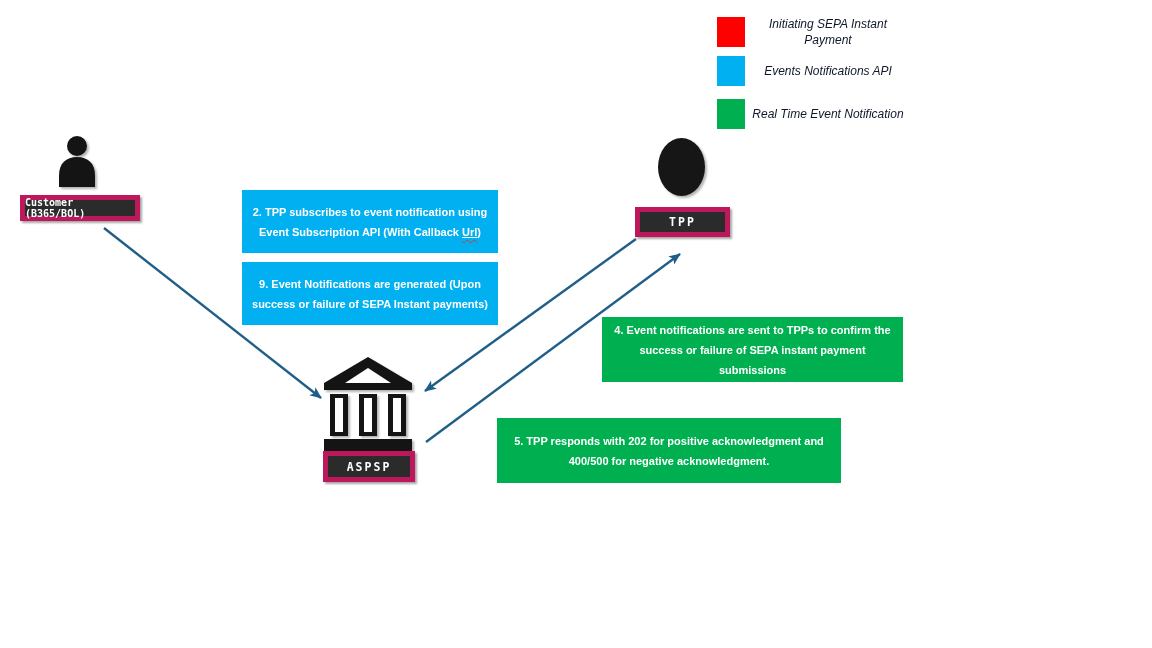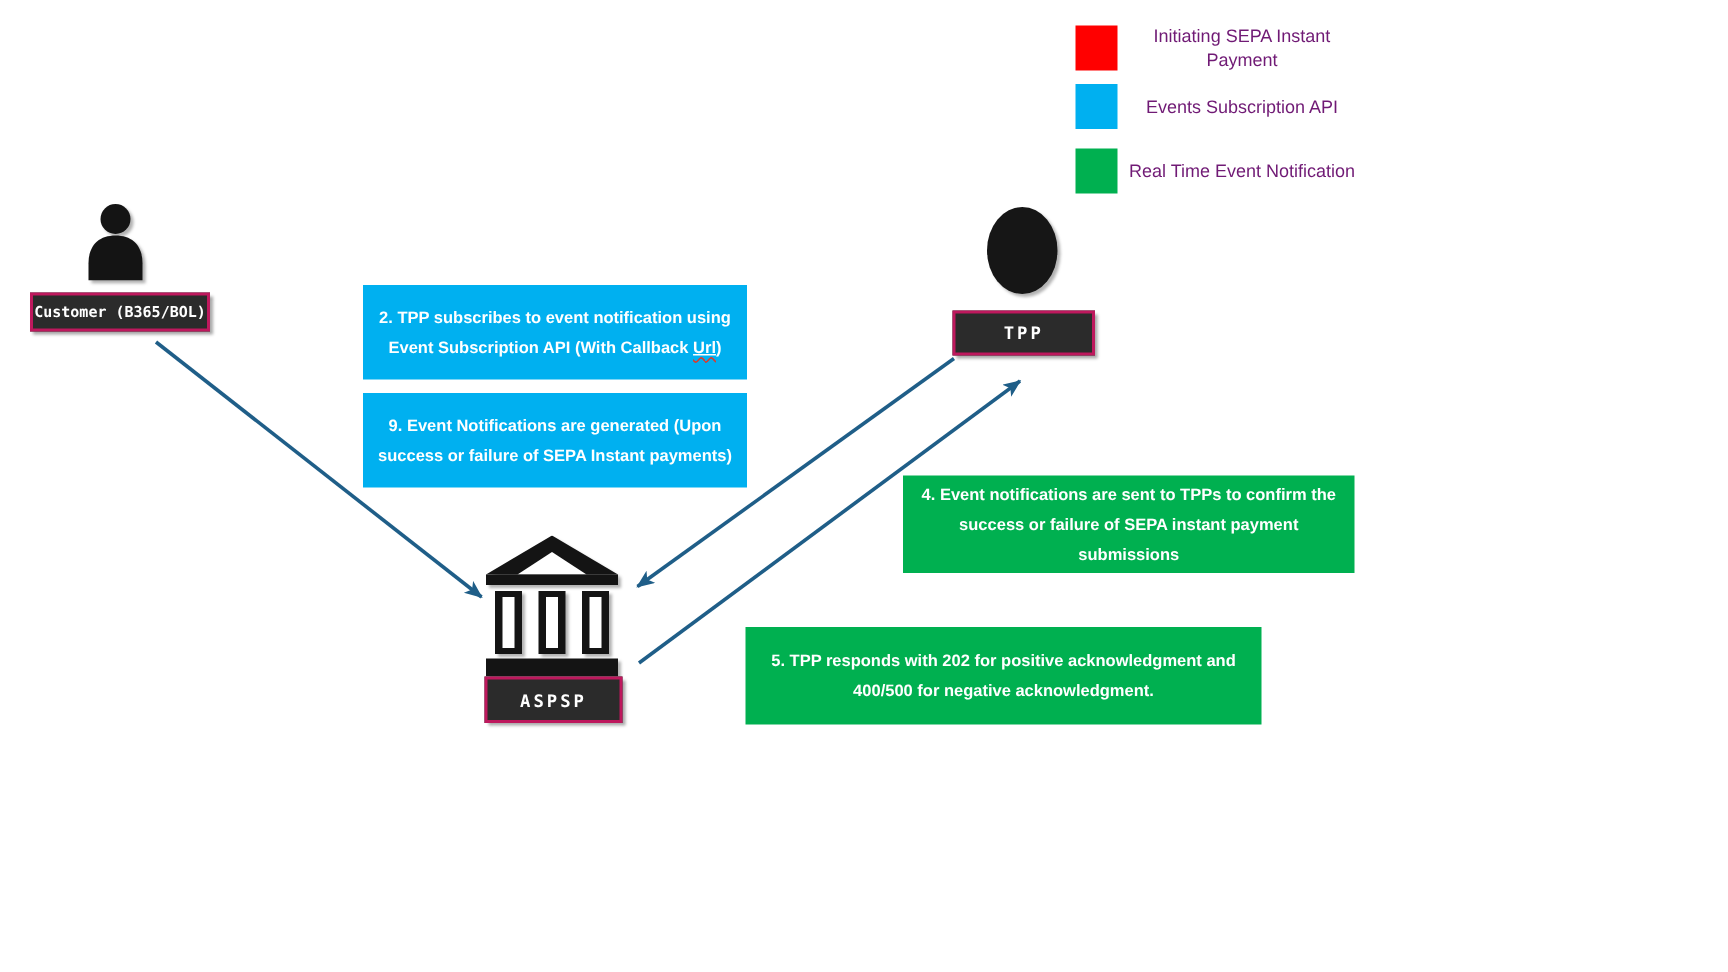--- a/index.html
+++ b/index.html
@@ -3,35 +3,35 @@
 <meta charset="utf-8">
 <style>
   html,body { margin:0; padding:0; background:#ffffff; }
   .canvas {
     position:relative; width:1152px; height:648px; background:#ffffff;
     font-family:"Liberation Sans", sans-serif; overflow:hidden;
   }
   
   .legend-row { position:absolute; left:717px; display:flex; align-items:center; gap:7px; }
   .legend-swatch { width:28px; height:30px; flex:0 0 auto; }
-  .legend-label { width:152px; text-align:center; font-size:12px; line-height:16px; color:#701a75; font-weight:400; }
+  .legend-label { width:152px; text-align:center; font-size:12px; line-height:16px; color:#0f172a; font-weight:400;font-style:italic; }
   
   .step-box {
     position:absolute; color:#ffffff; font-weight:700; text-align:center;
     font-size:11px; line-height:20px; display:flex; align-items:center;
     justify-content:center; box-sizing:border-box; padding:2px 8px;
   }
   .step-box .wrap { width:100%; }
   .url-outer { text-decoration:underline; text-decoration-thickness:1px; }
   .url-inner { text-decoration:underline wavy #d83a2e; text-decoration-thickness:1px; text-underline-offset:3px; }
   
   .plate {
     position:absolute; color:#ffffff; font-family:"DejaVu Sans Mono", monospace;
     font-weight:bold; display:flex; align-items:center; justify-content:center;
-    box-sizing:border-box; border:2px solid #be185d;
+    box-sizing:border-box; border:5px solid #be185d;
     box-shadow:2px 2px 2px rgba(0,0,0,0.35);
   }
   .plate-sm { font-size:10px; letter-spacing:0; }
   .plate-lg { font-size:11.5px; letter-spacing:2px; }
   
   .actor-icon { position:absolute; filter:drop-shadow(2px 2px 1px rgba(0,0,0,0.30)); }
   .tpp-ellipse { border-radius:50%; }
   
   .arrows { position:absolute; left:0; top:0; pointer-events:none; }
 </style>
@@ -51,21 +51,21 @@
     <line x1="426" y1="442" x2="680" y2="254" stroke="#1F5E88" stroke-width="2.4" marker-end="url(#ah)"></line>
   </svg>
 
   <div>
     <div class="legend-row" style="top:16px;">
       <div class="legend-swatch" style="background-color: rgb(255, 0, 0);"></div>
       <div class="legend-label">Initiating SEPA Instant Payment</div>
     </div>
     <div class="legend-row" style="top:56px;">
       <div class="legend-swatch" style="background-color: rgb(0, 176, 240);"></div>
-      <div class="legend-label">Events Subscription API</div>
+      <div class="legend-label">Events Notifications API</div>
     </div>
     <div class="legend-row" style="top:99px;">
       <div class="legend-swatch" style="background-color: rgb(0, 176, 80);"></div>
       <div class="legend-label">Real Time Event Notification</div>
     </div>
   </div>
 
   <svg class="actor-icon" style="left:58px; top:136px;" width="38" height="51" viewBox="0 0 38 51">
     <circle cx="19" cy="10" r="10" fill="#141414"></circle>
     <path d="M19 21 C 8 21 1 27.5 1 39.5 L1 51 L37 51 L37 39.5 C37 27.5 30 21 19 21 Z" fill="#141414"></path>

